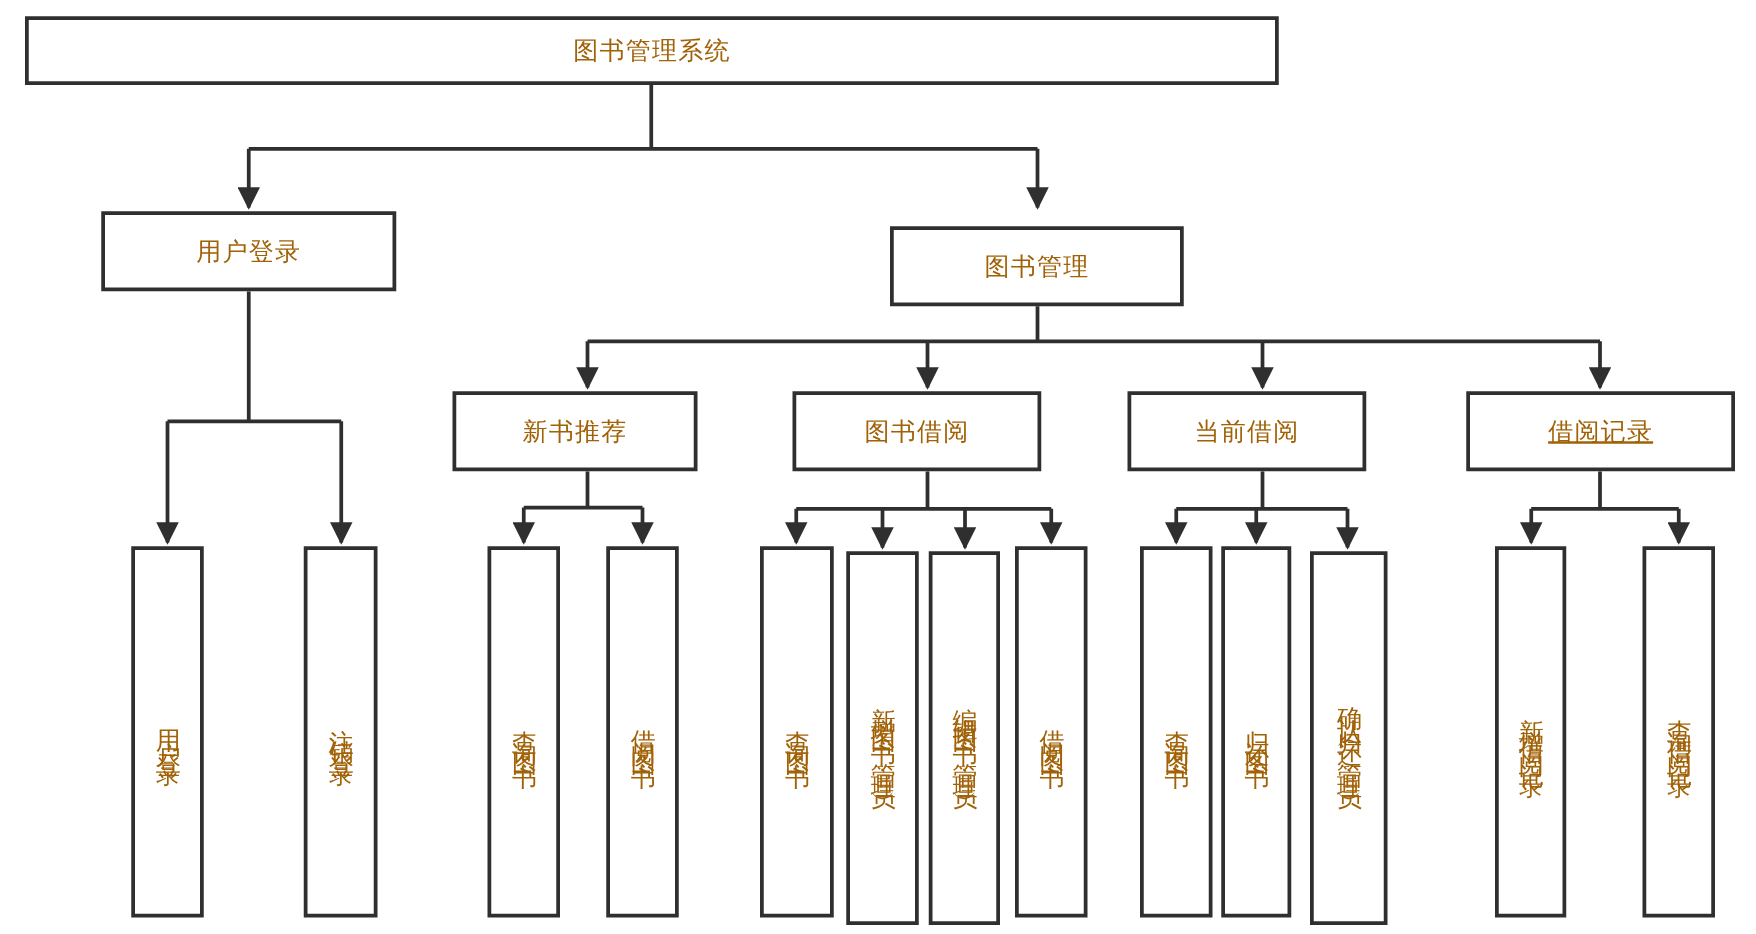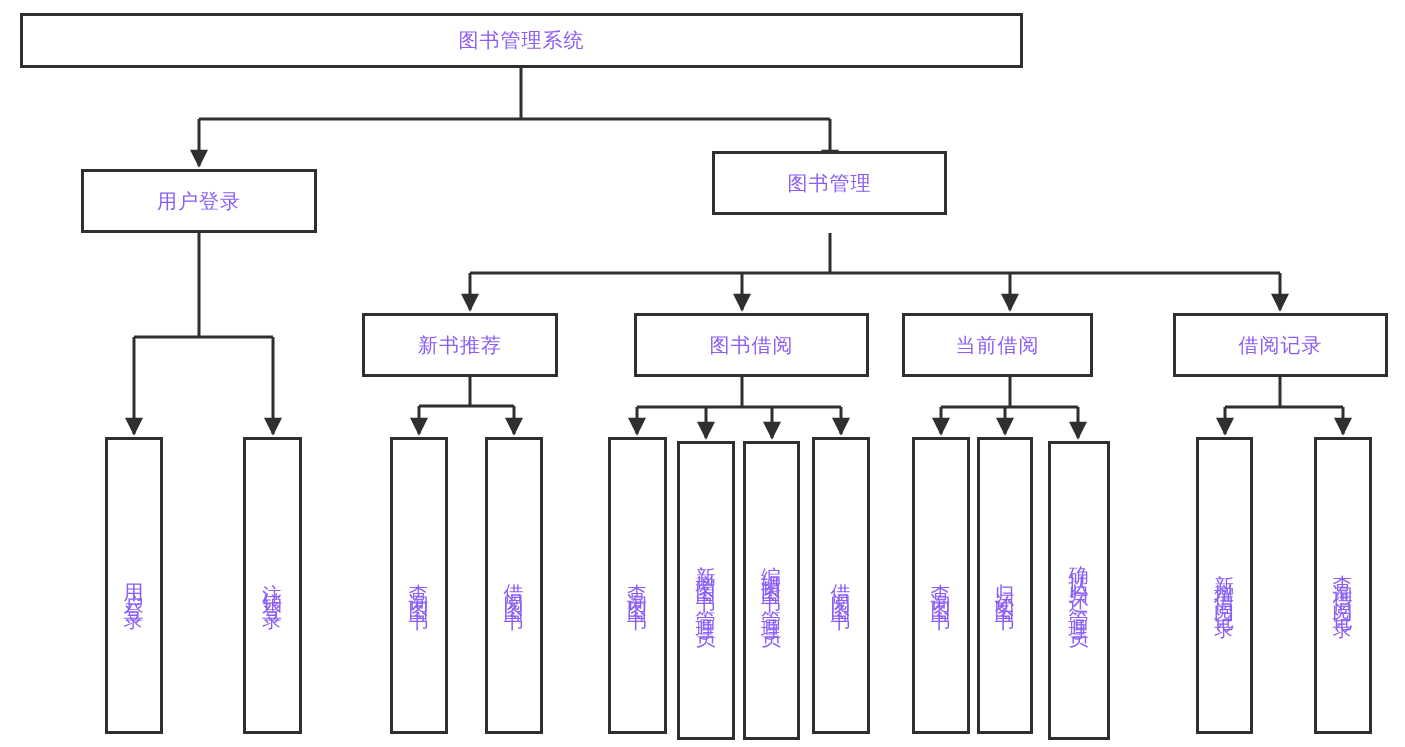--- a/index.html
+++ b/index.html
@@ -9,21 +9,21 @@
     background:#ffffff;
     font-family:"Liberation Sans","DejaVu Sans",sans-serif;
     overflow:hidden;
   }
   #wires{position:absolute;left:0;top:0;width:1405px;height:747px;}
   .node{
     position:absolute;
     box-sizing:border-box;
     border:3px solid #2f2f2f;
     background:#ffffff;
-    color:#8b5cf6;
+    color:#a16207;
     display:flex;align-items:center;justify-content:center;
     font-size:20px;
     letter-spacing:1px;
     z-index:2;
   }
   .vnode{
     writing-mode:vertical-rl;
     text-orientation:mixed;
     letter-spacing:9px;
     font-size:20px;
@@ -85,34 +85,34 @@
     </g>
   </svg>
 
   <div class="node" style="left:20px;top:13px;width:1003px;height:55px;">
     <span>图书管理系统</span>
   </div>
 
   <div class="node" style="left:81px;top:169px;width:236px;height:64px;">
     <span>用户登录</span>
   </div>
-  <div class="node" style="left:712px;top:151px;width:235px;height:64px;">
+  <div class="node" style="left:712px;top:181px;width:235px;height:64px;">
     <span>图书管理</span>
   </div>
 
   <div class="node" style="left:362px;top:313px;width:196px;height:64px;">
     <span>新书推荐</span>
   </div>
-  <div class="node" style="left:634px;top:313px;width:235px;height:64px;">
+  <div class="node" style="left:634px;top:313px;width:199px;height:64px;">
     <span>图书借阅</span>
   </div>
   <div class="node" style="left:902px;top:313px;width:191px;height:64px;">
     <span>当前借阅</span>
   </div>
-  <div class="node" style="left:1173px;top:313px;width:215px;height:64px;">
+  <div class="node" style="left:1173px;top:313px;width:215px;height:64px;text-decoration:underline;">
     <span>借阅记录</span>
   </div>
 
   <div class="node vnode" style="left:105px;top:437px;width:58px;height:297px;">
     <span>用户登录</span>
   </div>
   <div class="node vnode" style="left:243px;top:437px;width:59px;height:297px;">
     <span>注销登录</span>
   </div>
   <div class="node vnode" style="left:390px;top:437px;width:58px;height:297px;">

